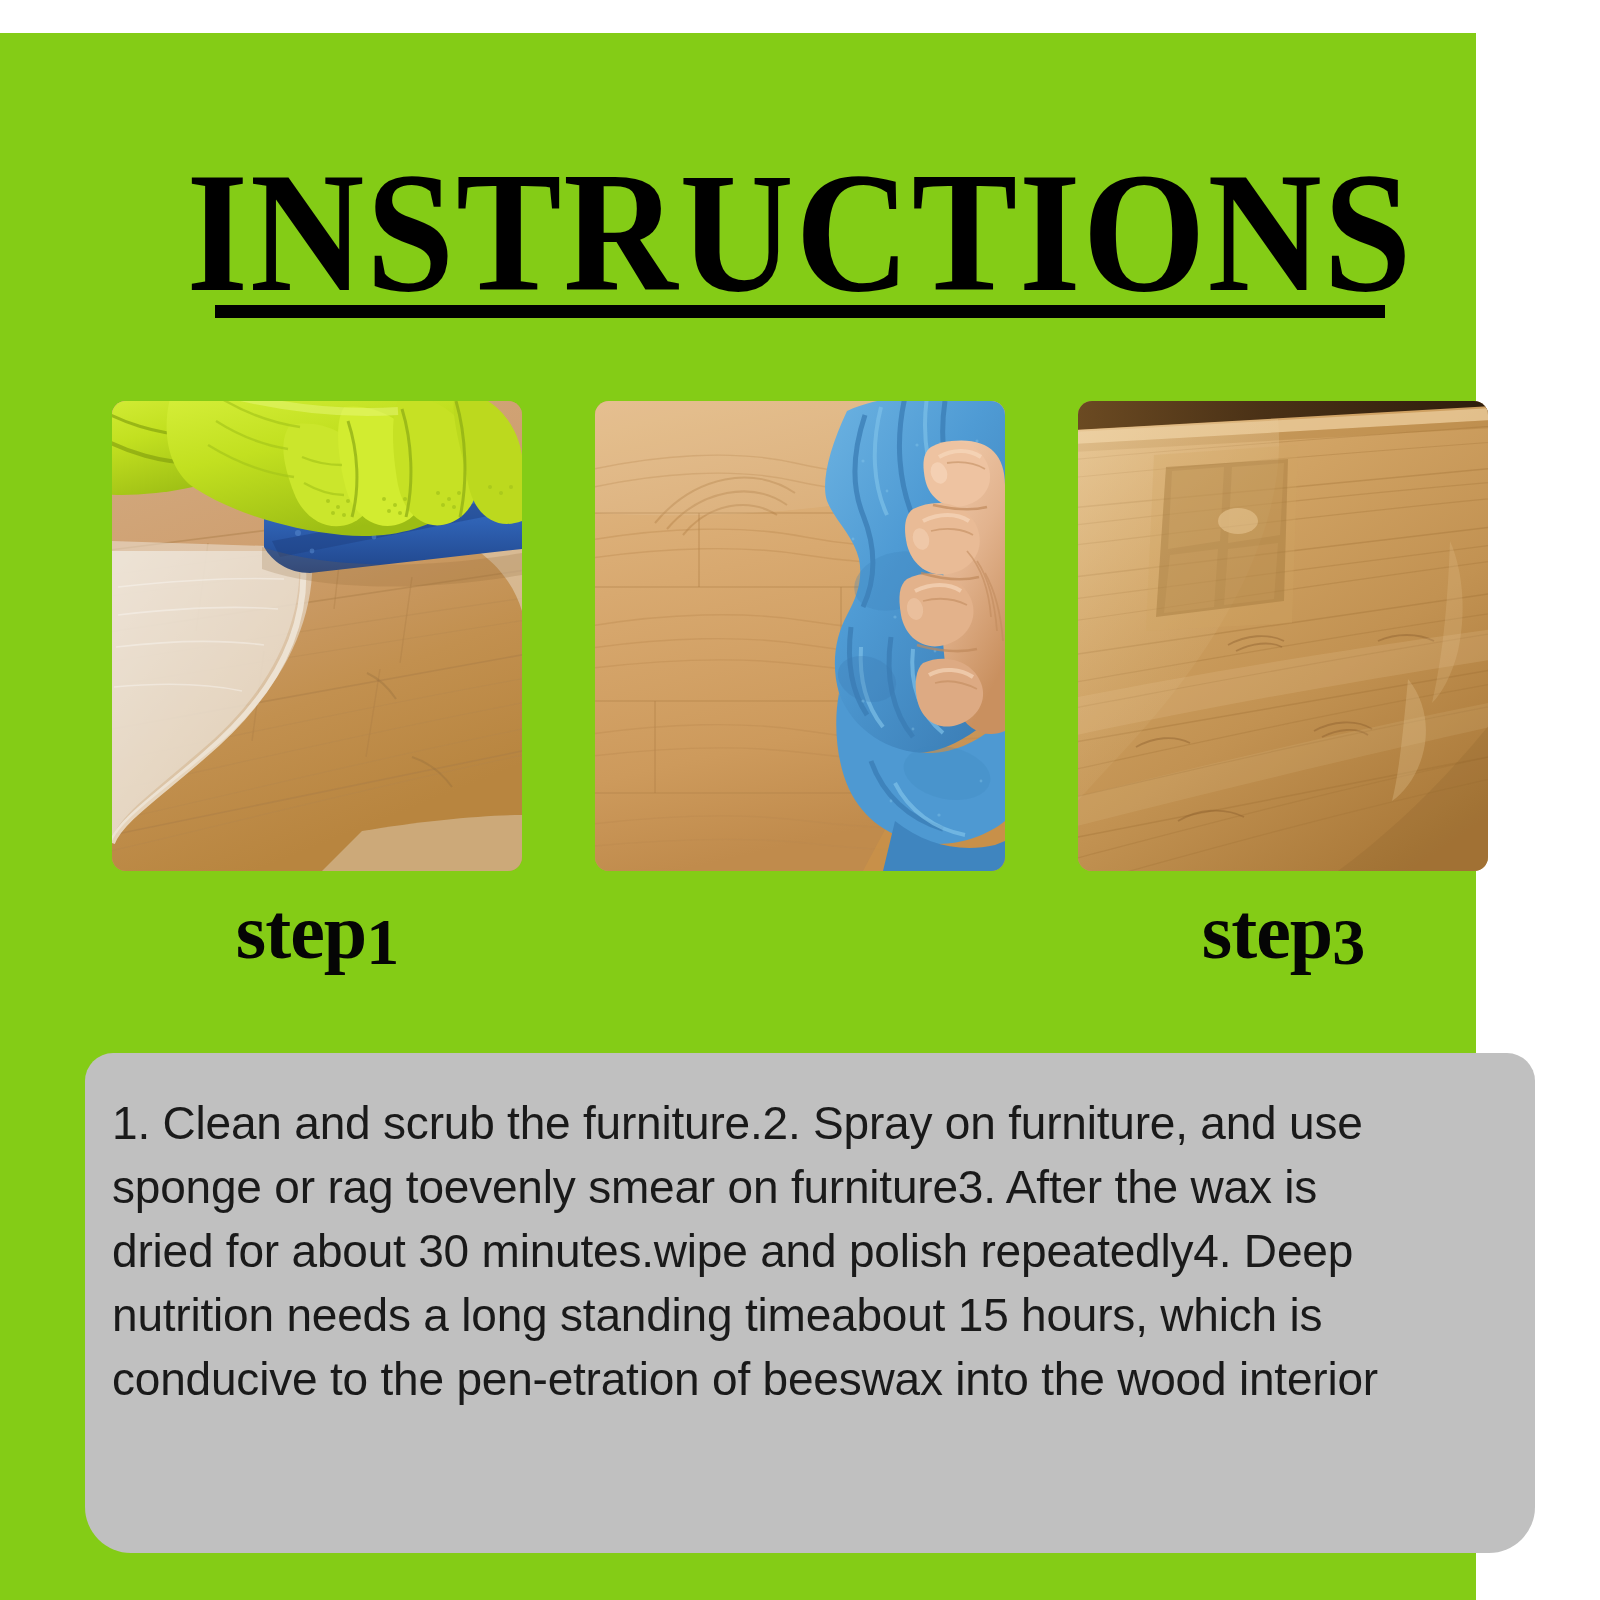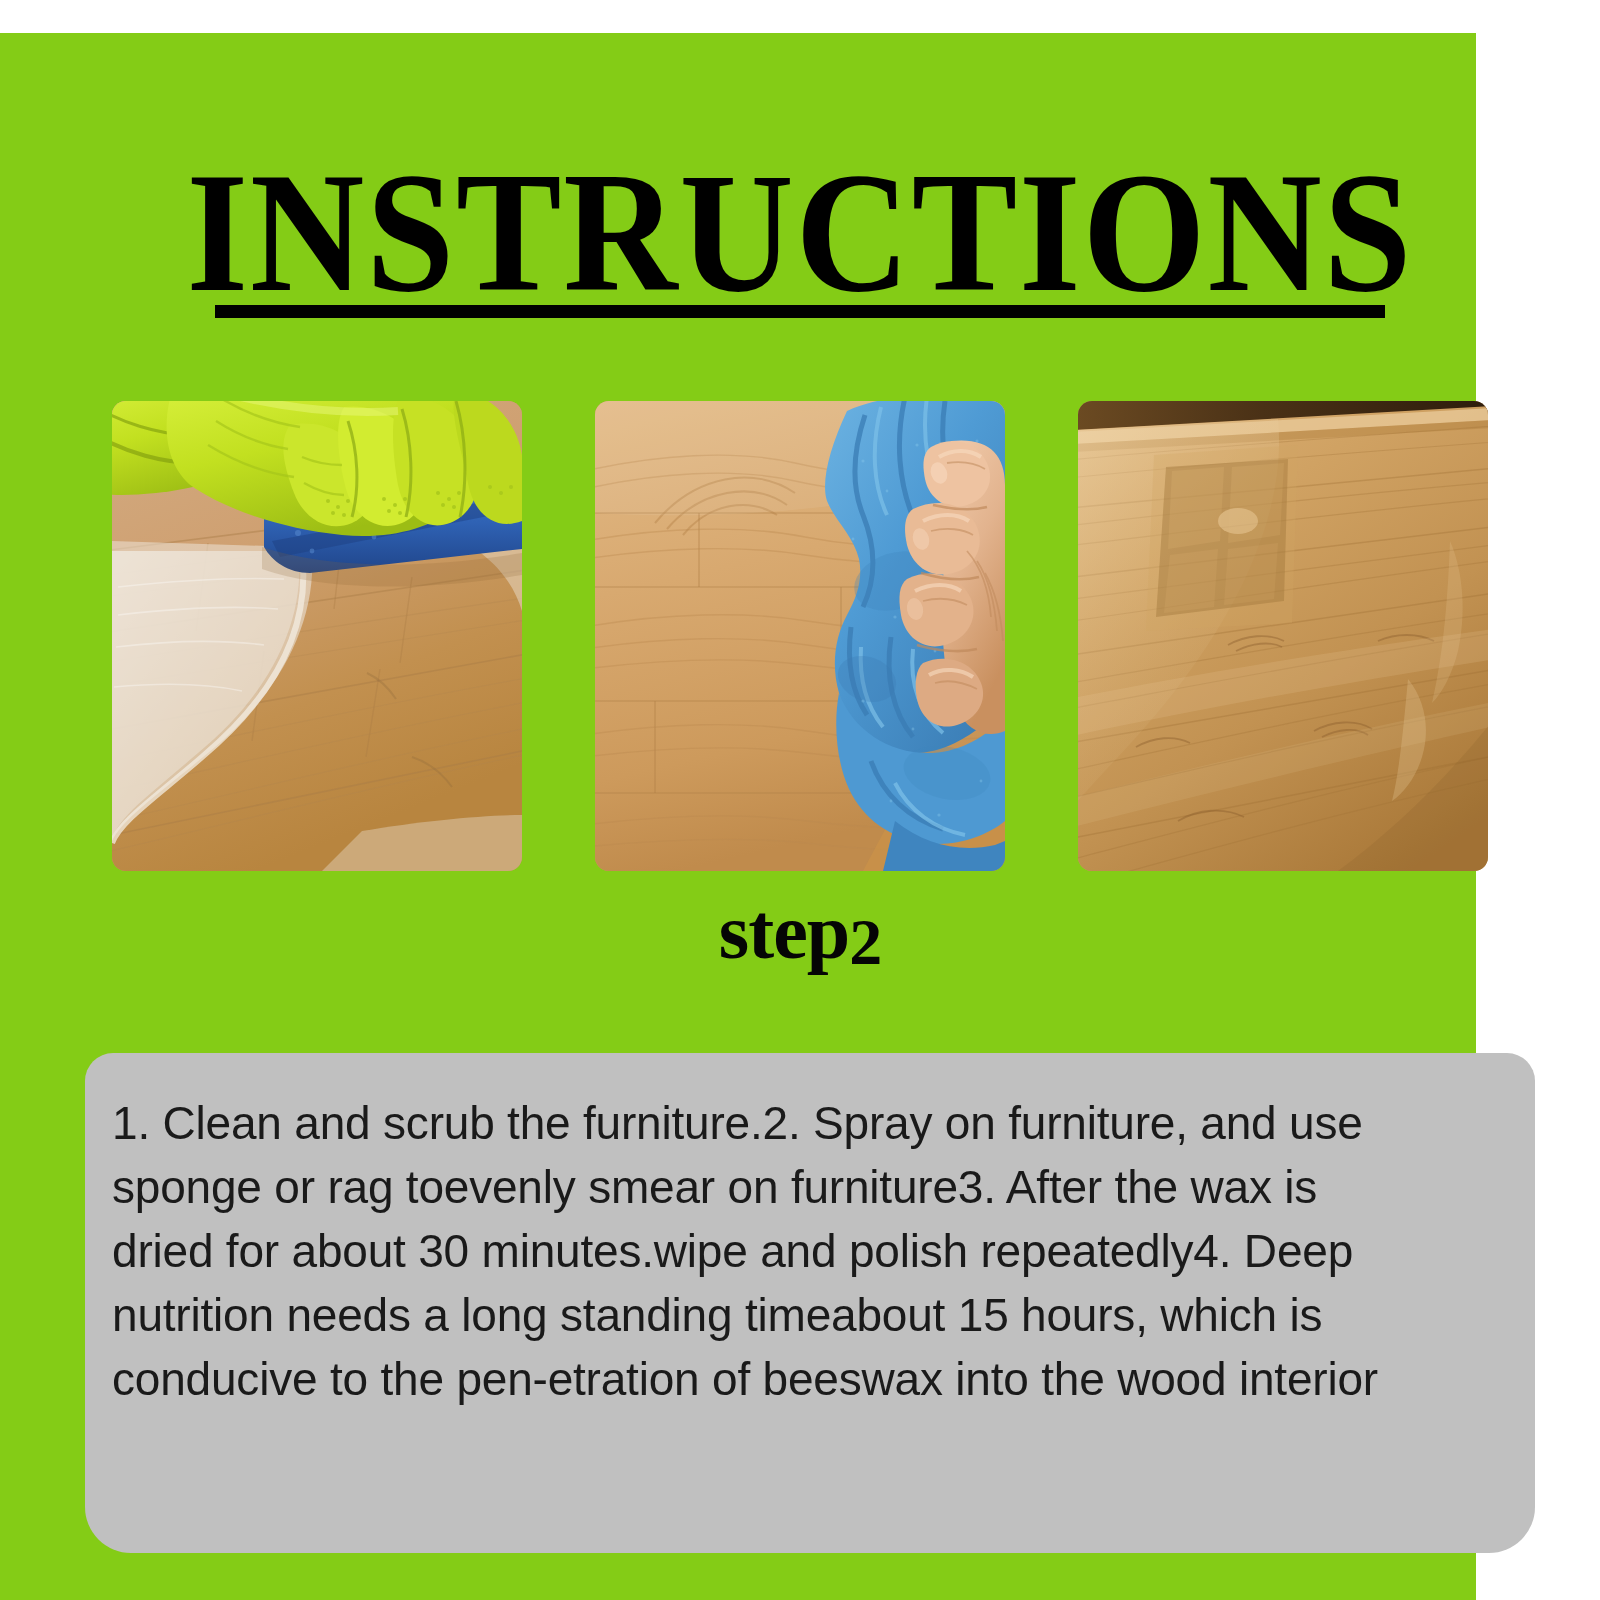--- a/index.html
+++ b/index.html
@@ -266,20 +266,21 @@
                 <circle cx="389" cy="92" r="2"></circle>
                 <circle cx="399" cy="86" r="2"></circle>
             </g>
 
             <path d="M120 -6 C170 6 226 14 286 10" stroke="#e8f87a" stroke-width="8" fill="none" opacity="0.5"></path>
           </g>
 
           <path d="M150 146 C210 166 300 170 410 152 L410 174 C300 192 206 188 150 168 Z" fill="#8d6433" opacity="0.20"></path>
         </svg>
       </div>
+      <div class="step-label"><span>step</span><span class="num">1</span></div>
     </div>
 
     <div class="step-cell">
       <div class="photo">
         <svg viewBox="0 0 410 470" preserveAspectRatio="none">
           <defs>
             <linearGradient id="s2wood" x1="0" y1="0" x2="0.2" y2="1">
               <stop offset="0%" stop-color="#e3bb88"></stop>
               <stop offset="40%" stop-color="#d8a970"></stop>
               <stop offset="78%" stop-color="#cd9a5c"></stop>
@@ -413,21 +414,20 @@
             </g>
 
             <ellipse cx="344" cy="72" rx="8" ry="11" fill="#f6d6bb" opacity="0.7" transform="rotate(-20 344 72)"></ellipse>
             <ellipse cx="326" cy="138" rx="8" ry="11" fill="#f2cfb2" opacity="0.65" transform="rotate(-16 326 138)"></ellipse>
             <ellipse cx="320" cy="208" rx="8" ry="11" fill="#eec8a9" opacity="0.6" transform="rotate(-12 320 208)"></ellipse>
           </g>
 
           <path d="M296 96 C316 92 336 104 344 124 C352 146 342 170 320 178 C298 186 278 174 272 152 C266 128 276 102 296 96 Z" fill="#4f9bd4" opacity="0.0"></path>
         </svg>
       </div>
-      <div class="step-label"><span>step</span><span class="num">2</span></div>
     </div>
 
     <div class="step-cell">
       <div class="photo">
         <svg viewBox="0 0 410 470" preserveAspectRatio="none">
           <defs>
             <linearGradient id="s3wood" x1="0.1" y1="0" x2="0.75" y2="1">
               <stop offset="0%" stop-color="#dcb278"></stop>
               <stop offset="30%" stop-color="#d0a263"></stop>
               <stop offset="62%" stop-color="#c29252"></stop>
@@ -507,20 +507,21 @@
             <path d="M330 278 C348 300 352 330 344 356 C338 376 326 392 314 400 C322 368 326 320 330 278 Z" fill="#e6c795" opacity="0.30"></path>
             <path d="M372 140 C386 172 388 214 380 250 C374 274 364 292 354 302 C366 250 370 194 372 140 Z" fill="#e6c795" opacity="0.22"></path>
 
             <path d="M-20 300 C100 276 240 252 430 226 L430 256 C250 284 110 310 -20 338 Z" fill="#f0d5a8" opacity="0.16"></path>
             <path d="M-20 400 C110 368 250 334 430 298 L430 322 C260 360 120 394 -20 430 Z" fill="#f0d5a8" opacity="0.12"></path>
 
             <path d="M260 470 L430 470 L430 300 C380 366 320 426 260 470 Z" fill="#7d5526" opacity="0.16"></path>
           </g>
         </svg>
       </div>
+      <div class="step-label"><span>step</span><span class="num">3</span></div>
     </div>
 
   </div>
 
   <div class="desc-panel">
     <div class="desc-text">1. Clean and scrub the furniture.2. Spray on furniture, and use sponge or rag toevenly smear on furniture3. After the wax is dried for about 30 minutes.wipe and polish repeatedly4. Deep nutrition needs a long standing timeabout 15 hours, which is conducive to the pen-etration of beeswax into the wood interior</div>
   </div>
 
 </div>
 

